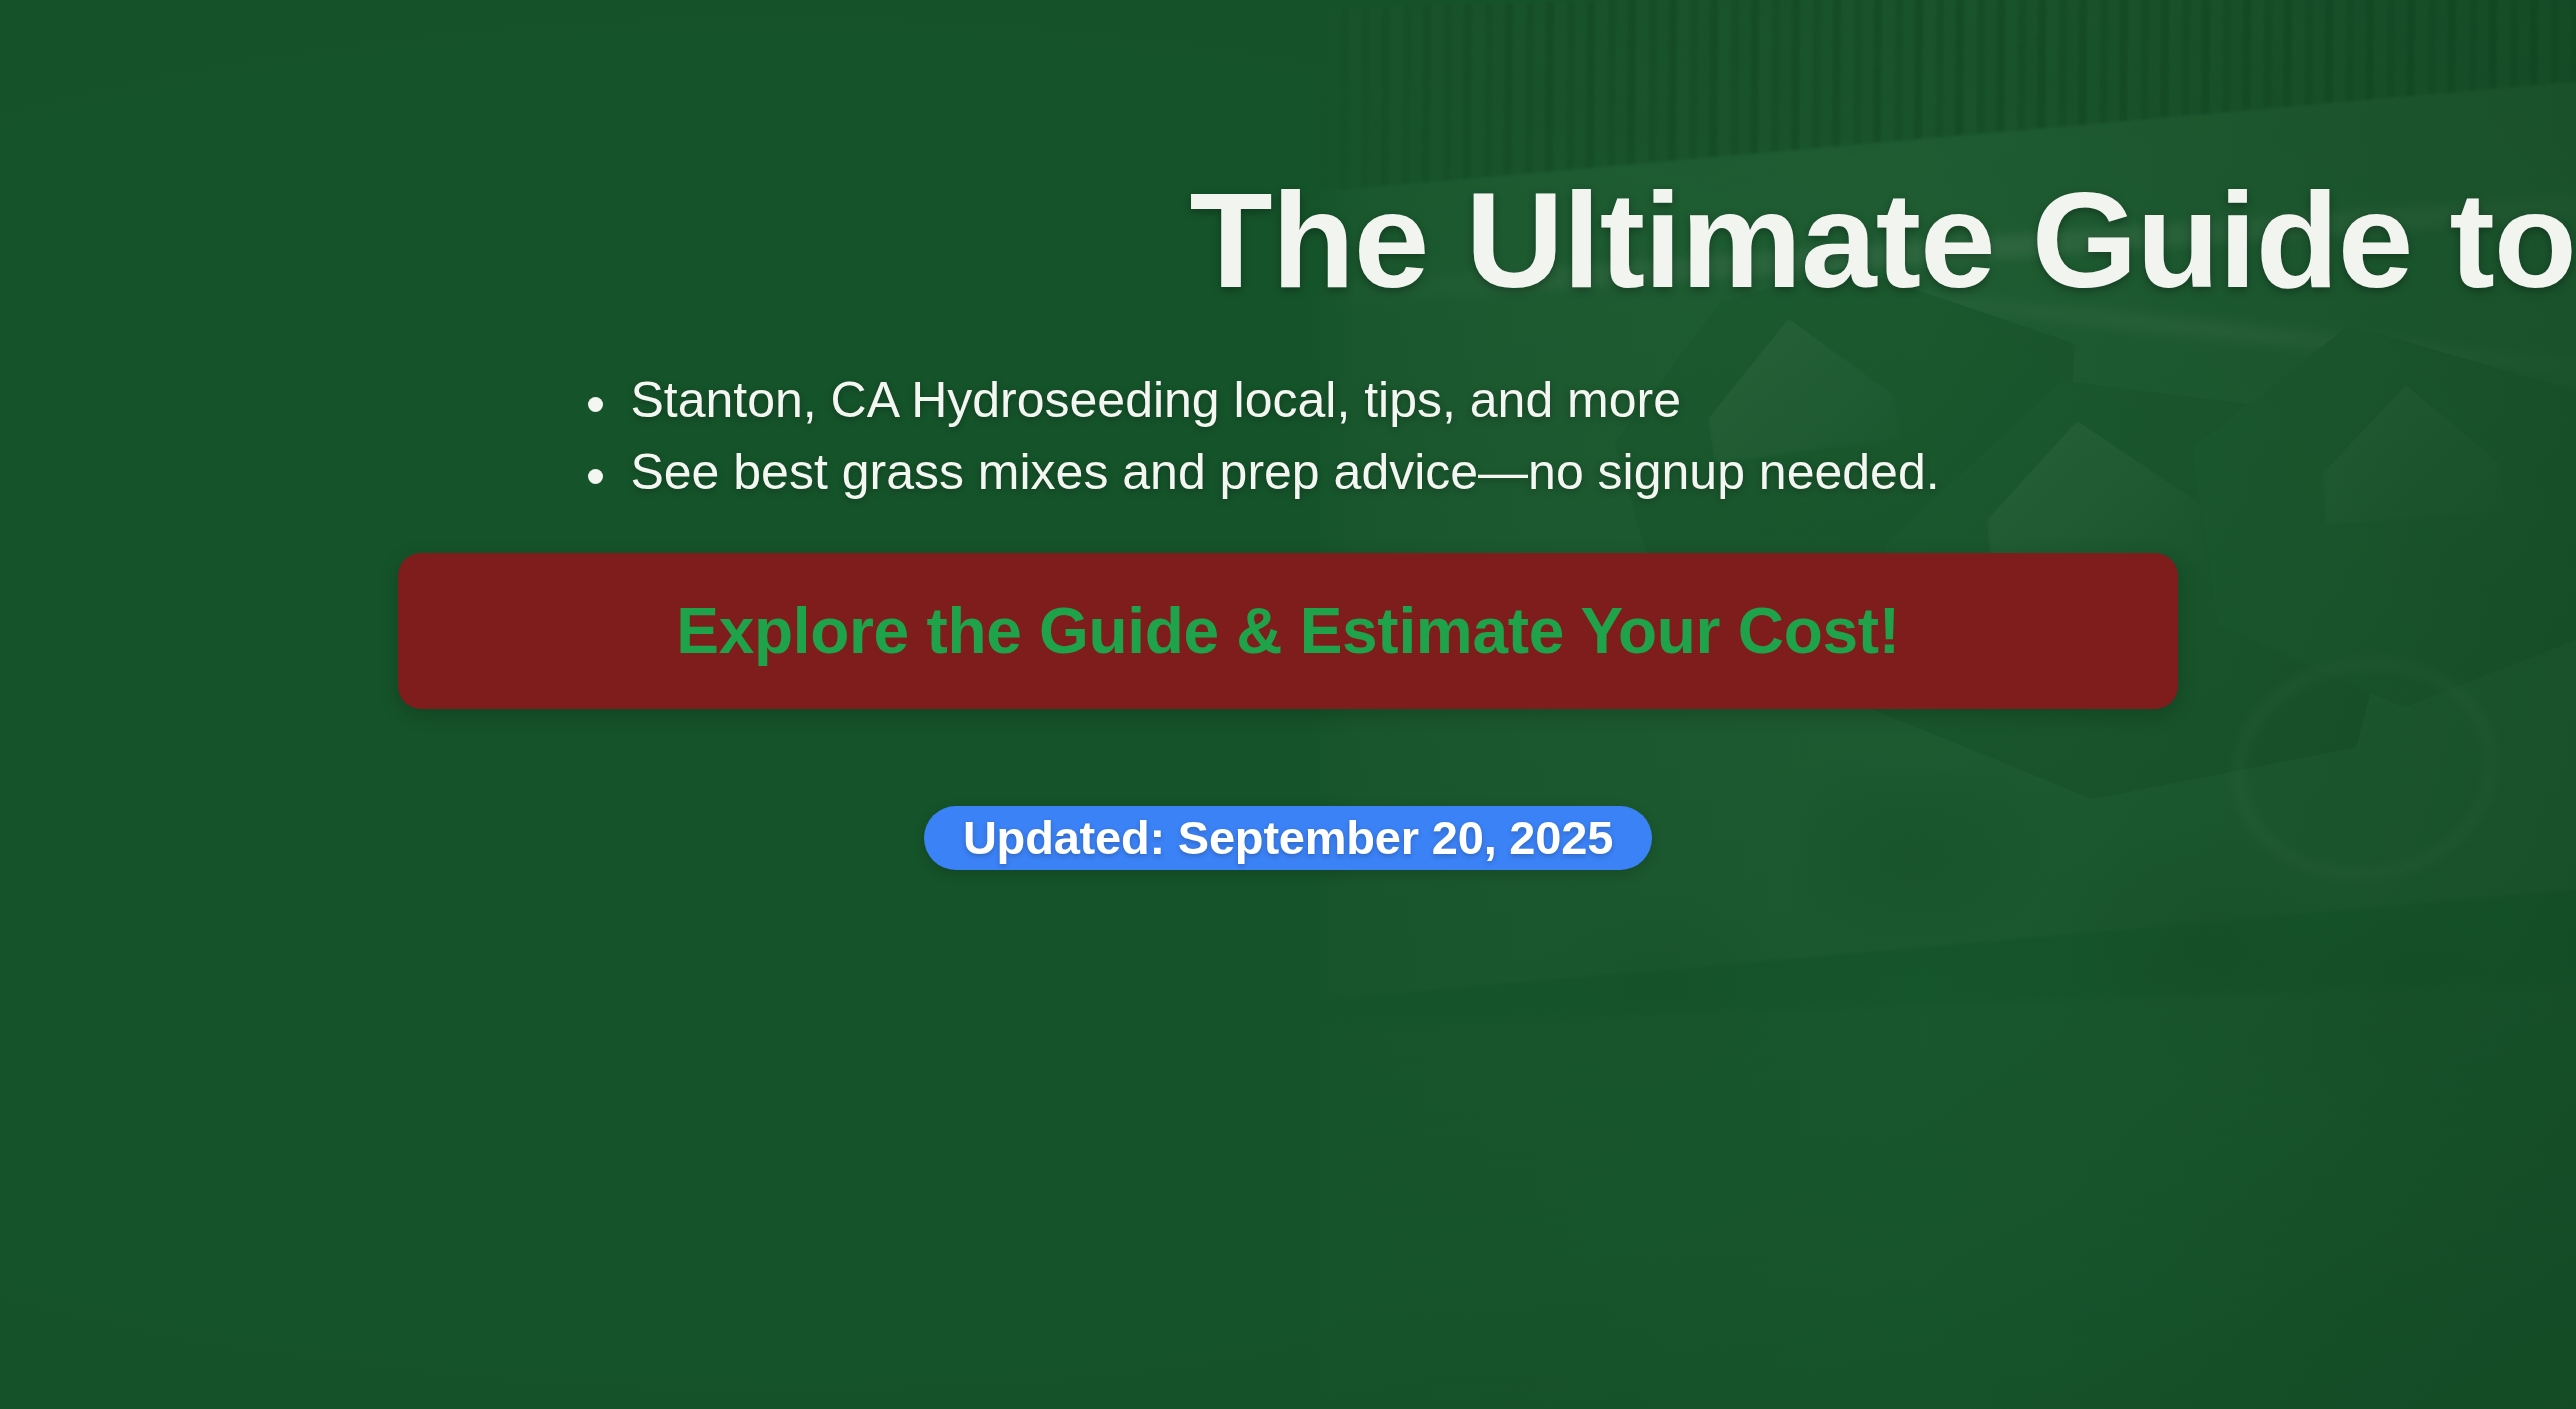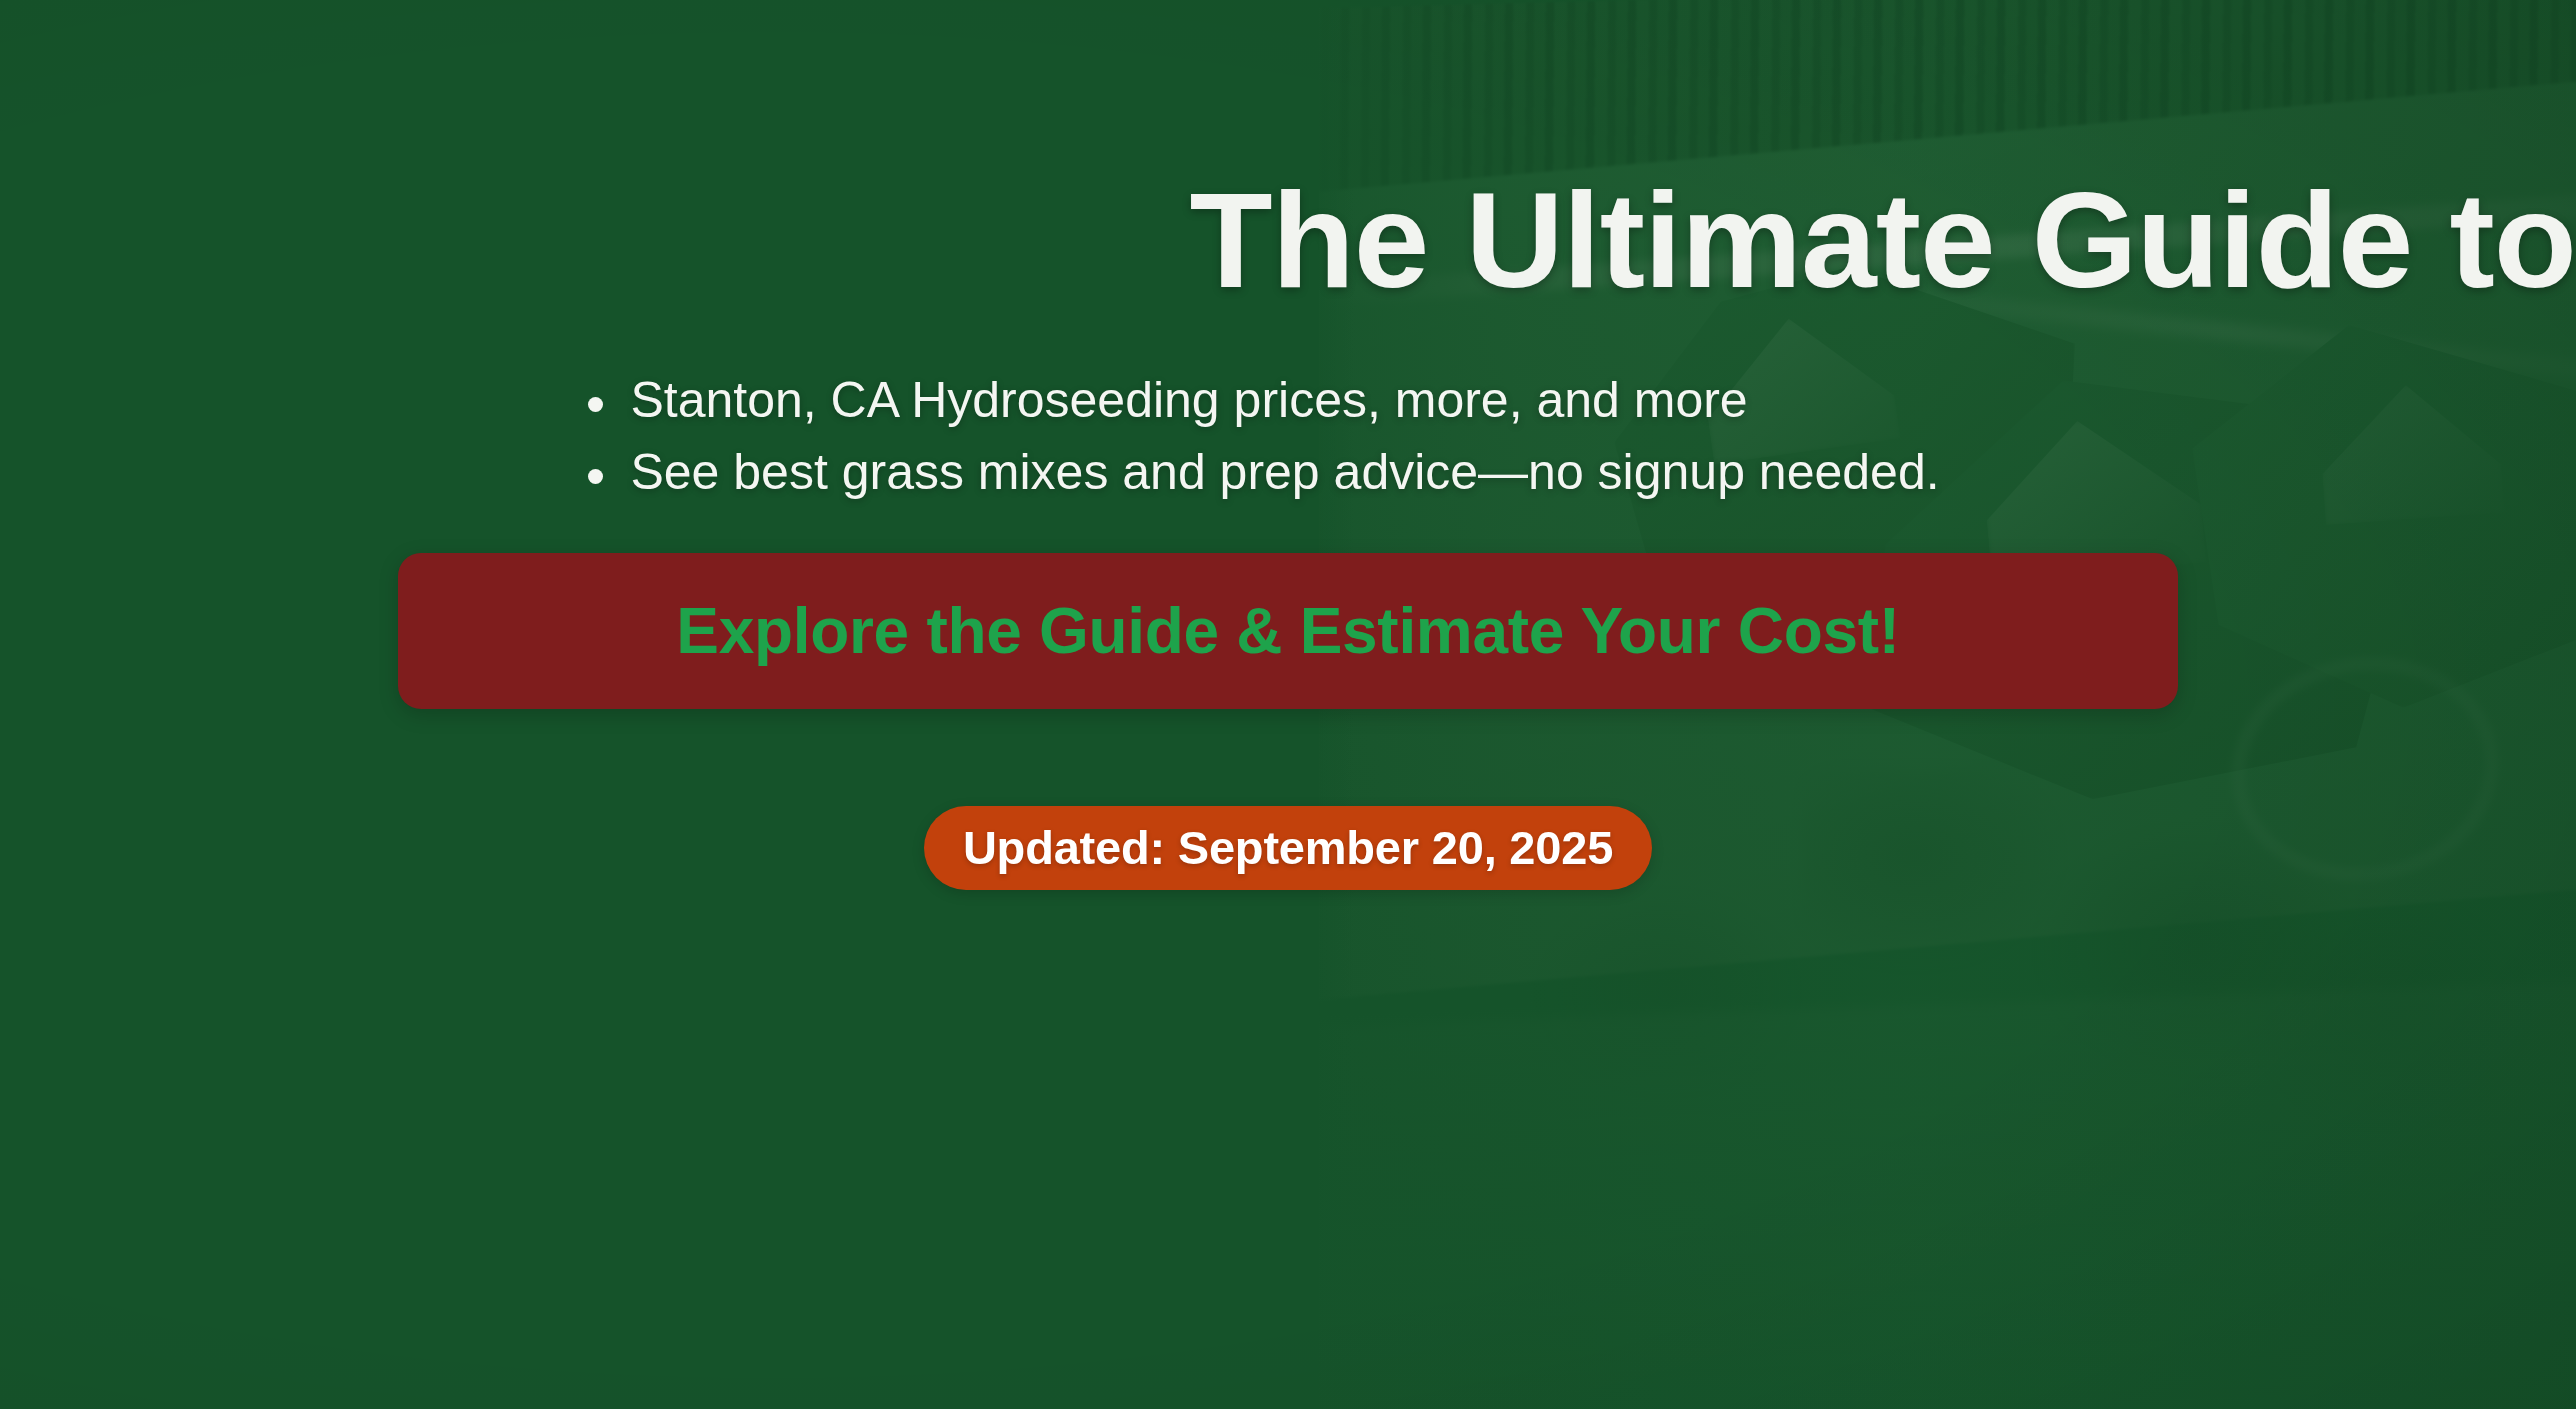--- a/index.html
+++ b/index.html
@@ -203,25 +203,25 @@
     font-family:"Liberation Sans", sans-serif;
     font-size:64px; font-weight:bold;
     letter-spacing:-0.3px;
     display:flex; align-items:center; justify-content:center;
     cursor:pointer;
     box-shadow:0 5.4px 19.7px rgba(0,0,0,.18);
   }
 
   #updated-badge {
     margin-top:97px;
-    background:#c2410c;
+    background:#3b82f6;
     color:#ffffff;
     border-radius:43px;
     padding:0 39px;
-    height:84px;
+    height:64px;
     display:flex; align-items:center; justify-content:center;
     font-size:47px; font-weight:bold;
     letter-spacing:-0.2px;
     text-shadow:0 1.8px 5.4px rgba(0,0,0,.22);
     box-shadow:0 3.6px 12.5px rgba(0,0,0,.16);
   }
 </style>
 </head>
 <body>
 
@@ -250,21 +250,21 @@
   <div id="seam"></div>
   <div id="vignette"></div>
 
   <div id="content">
 
     <div class="headline">
       <div class="hl-line1">The Ultimate Guide to</div>
     </div>
 
     <ul id="bullets">
-      <li>Stanton, CA Hydroseeding prices, more, and more</li>
+      <li>Stanton, CA Hydroseeding local, tips, and more</li>
       <li>See best grass mixes and prep advice—no signup needed.</li>
     </ul>
 
     <button id="cta-button">Explore the Guide &amp; Estimate Your Cost!</button>
 
     <div id="updated-badge">Updated: September 20, 2025</div>
 
   </div>
 </div>
 

